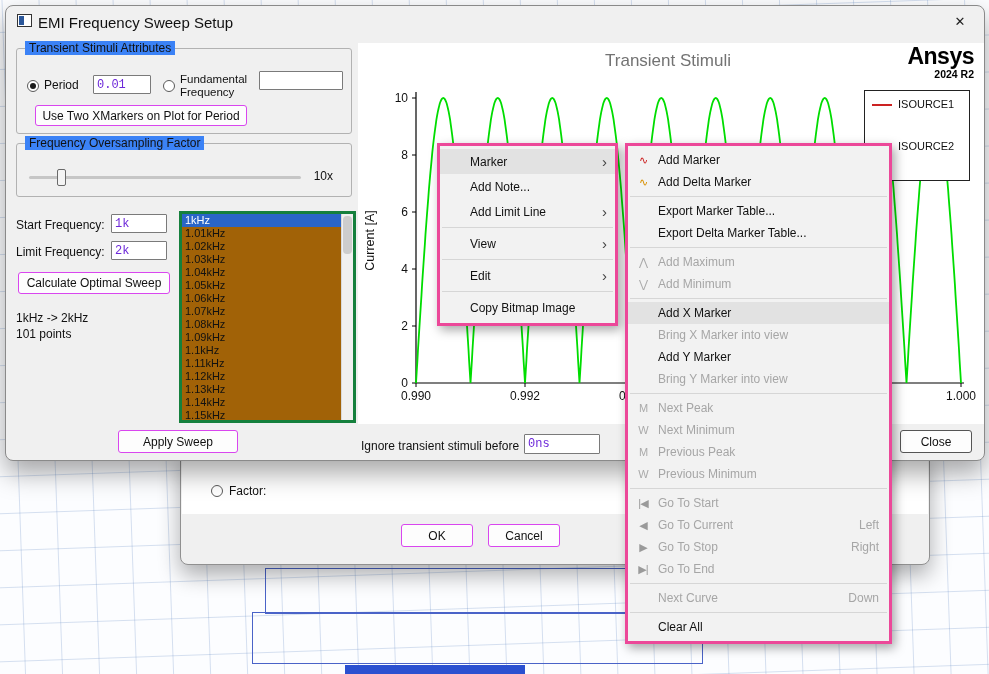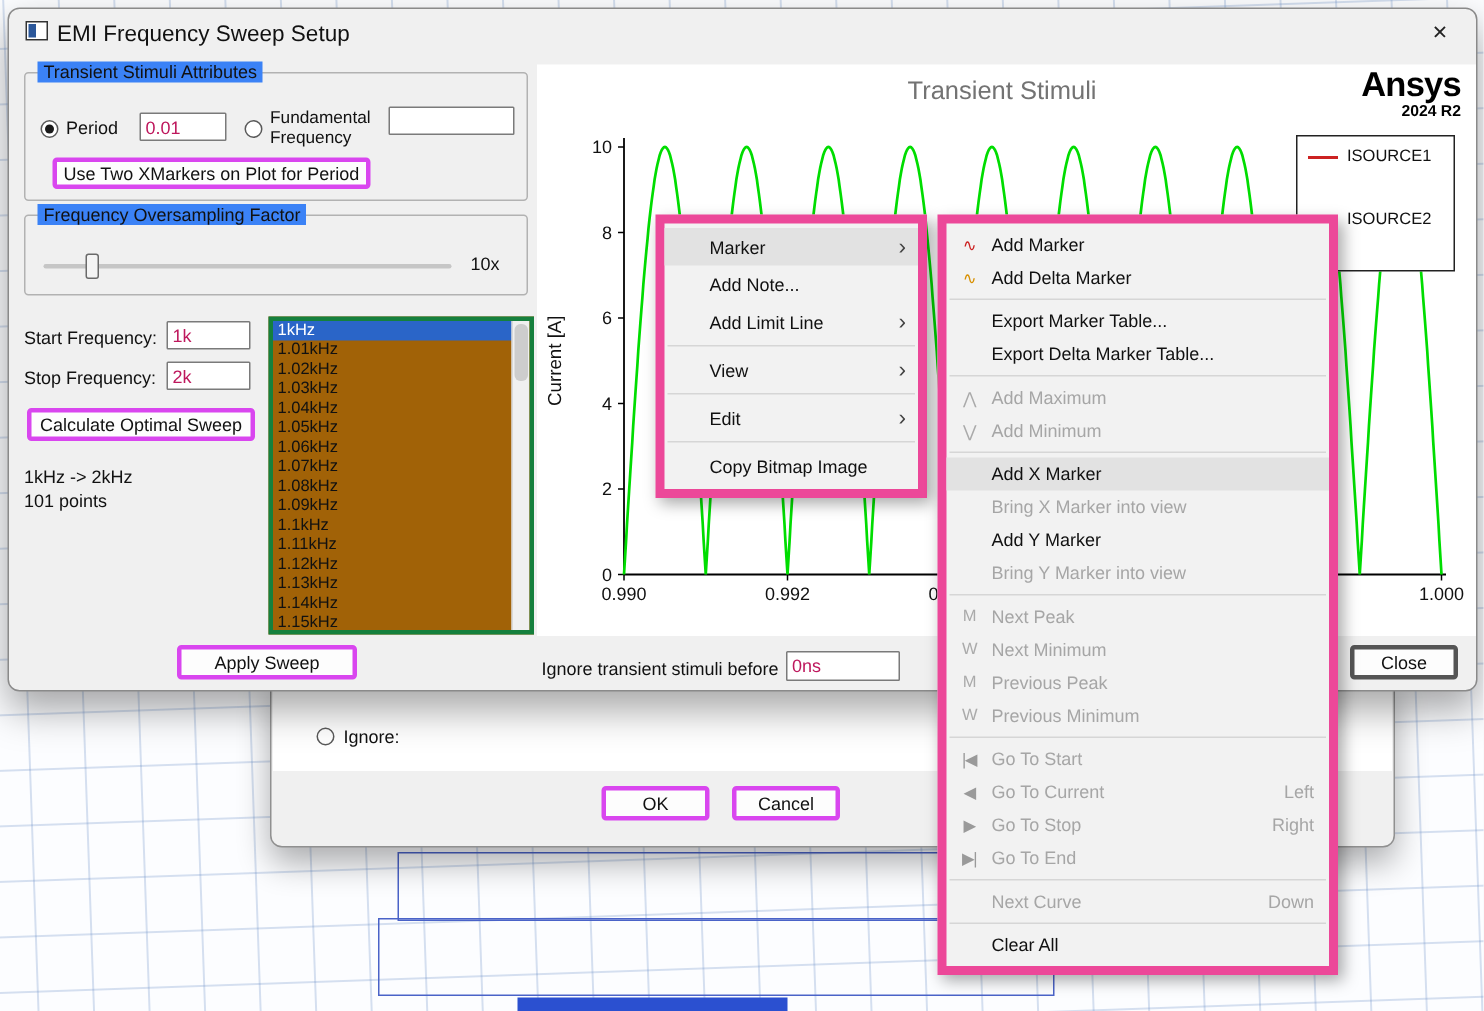--- a/index.html
+++ b/index.html
@@ -16,26 +16,26 @@
       linear-gradient(rgba(110,145,200,.28) 1px, transparent 1px),
       linear-gradient(90deg, rgba(110,145,200,.28) 1px, transparent 1px);
     background-size:37px 37px;
     transform:rotate(-2deg);
   }
   .bg-shape{position:absolute;border:1px solid #4a63c8;z-index:1;}
   .bg-fill{position:absolute;background:#2b50d0;z-index:1;}
   
   .btn{
     position:absolute;display:flex;align-items:center;justify-content:center;
-    background:#fdfdfd;border:3px solid #d946ef;border-radius:3px;
+    background:#fdfdfd;border:1px solid #d946ef;border-radius:3px;
     font-size:12px;color:#111;box-sizing:border-box;cursor:default;
   }
   .field{
     position:absolute;background:#fff;border:1px solid #7a7a7a;
-    font-family:Liberation Sans, sans-serif;font-size:12px;color:#be185d;
+    font-family:Liberation Mono, monospace;font-size:12px;color:#6d28d9;
     padding:0 3px;box-sizing:border-box;border-radius:1px;
   }
   .lbl{position:absolute;font-size:12px;color:#111;white-space:nowrap;}
   .radio{
     position:absolute;width:12px;height:12px;border:1px solid #5a5a5a;
     border-radius:50%;background:#fff;box-sizing:border-box;
   }
   .radio.on::after{content:"";display:block;width:6px;height:6px;margin:2px;border-radius:50%;background:#1a1a1a;}
   .groupbox{position:absolute;border:1px solid #b2b2b2;border-radius:3px;}
   .groupbox .gb-legend{
@@ -82,21 +82,21 @@
   .brand-sub{font-size:10.5px;font-weight:bold;color:#000;line-height:11px;}
   .plot-legend{
     position:absolute;left:506px;top:47px;width:106px;height:91px;
     background:#fff;border:1px solid #222;box-sizing:border-box;
   }
   .legend-entry{position:relative;height:42px;}
   .legend-line{position:absolute;left:7px;top:13px;width:20px;height:2px;}
   .legend-label{position:absolute;left:33px;top:7px;font-size:11px;color:#111;}
   
   .menu{
-    position:absolute;background:#f2f2f2;border:6px solid #ec4899;
+    position:absolute;background:#f2f2f2;border:3px solid #ec4899;
     box-shadow:3px 4px 10px rgba(0,0,0,.35);padding:3px 0;box-sizing:border-box;z-index:10;
   }
   .menu-item{display:flex;align-items:center;font-size:12px;color:#111;cursor:default;}
   .menu-item.hl{background:#e2e2e2;}
   .menu-item.dis{color:#a6a6a6;}
   .menu-sep{height:1px;background:#d6d6d6;margin:3px 2px;}
   #menu1{left:437px;top:143px;width:181px;}
   #menu1 .menu-item{height:25px;padding-left:30px;padding-right:8px;}
   #menu2{left:625px;top:143px;width:267px;z-index:11;}
   #menu2 .menu-item{height:22px;padding-right:10px;}
@@ -109,21 +109,21 @@
 <body>
 
 <div class="bg-grid"></div>
 <div class="bg-shape" style="left:265px;top:568px;width:436px;height:44px;"></div>
 <div class="bg-shape" style="left:252px;top:612px;width:449px;height:50px;"></div>
 <div class="bg-fill" style="left:345px;top:665px;width:180px;height:9px;"></div>
 
 <div class="dlg2">
   <div class="dlg2-white"></div>
   <span class="radio" style="left:30px;top:34px;"></span>
-  <span class="lbl" style="left:48px;top:33px;">Ignore:</span>
+  <span class="lbl" style="left:48px;top:33px;">Factor:</span>
   <div class="btn" style="left:220px;top:73px;width:72px;height:23px;">OK</div>
   <div class="btn" style="left:307px;top:73px;width:72px;height:23px;">Cancel</div>
 </div>
 
 <div class="dlg1">
   <div class="titlebar">
     <span class="app-icon"></span>
     <span class="title-text">EMI Frequency Sweep Setup</span>
     <span class="close-x">✕</span>
   </div>
@@ -141,21 +141,21 @@
 
   <div class="groupbox" style="left:10px;top:137px;width:334px;height:52px;">
     <span class="gb-legend">Frequency Oversampling Factor</span>
     <div class="slider-track" style="left:12px;top:32px;width:272px;"></div>
     <div class="slider-thumb" style="left:40px;top:25px;"></div>
     <span class="lbl" style="right:18px;top:25px;">10x</span>
   </div>
 
   <span class="lbl" style="left:10px;top:212px;">Start Frequency:</span>
   <input class="field" style="left: 105px; top: 208px; width: 56px; height: 19px;" value="1k">
-  <span class="lbl" style="left:10px;top:239px;">Stop Frequency:</span>
+  <span class="lbl" style="left:10px;top:239px;">Limit Frequency:</span>
   <input class="field" style="left: 105px; top: 235px; width: 56px; height: 19px;" value="2k">
   <div class="btn" style="left:12px;top:266px;width:152px;height:22px;">Calculate Optimal Sweep</div>
   <span class="lbl" style="left:10px;top:305px;">1kHz -&gt; 2kHz</span>
   <span class="lbl" style="left:10px;top:321px;">101 points</span>
 
   <div class="list-box">
     <div>
         <div class="list-item selected">1kHz</div>
         <div class="list-item">1.01kHz</div>
         <div class="list-item">1.02kHz</div>

